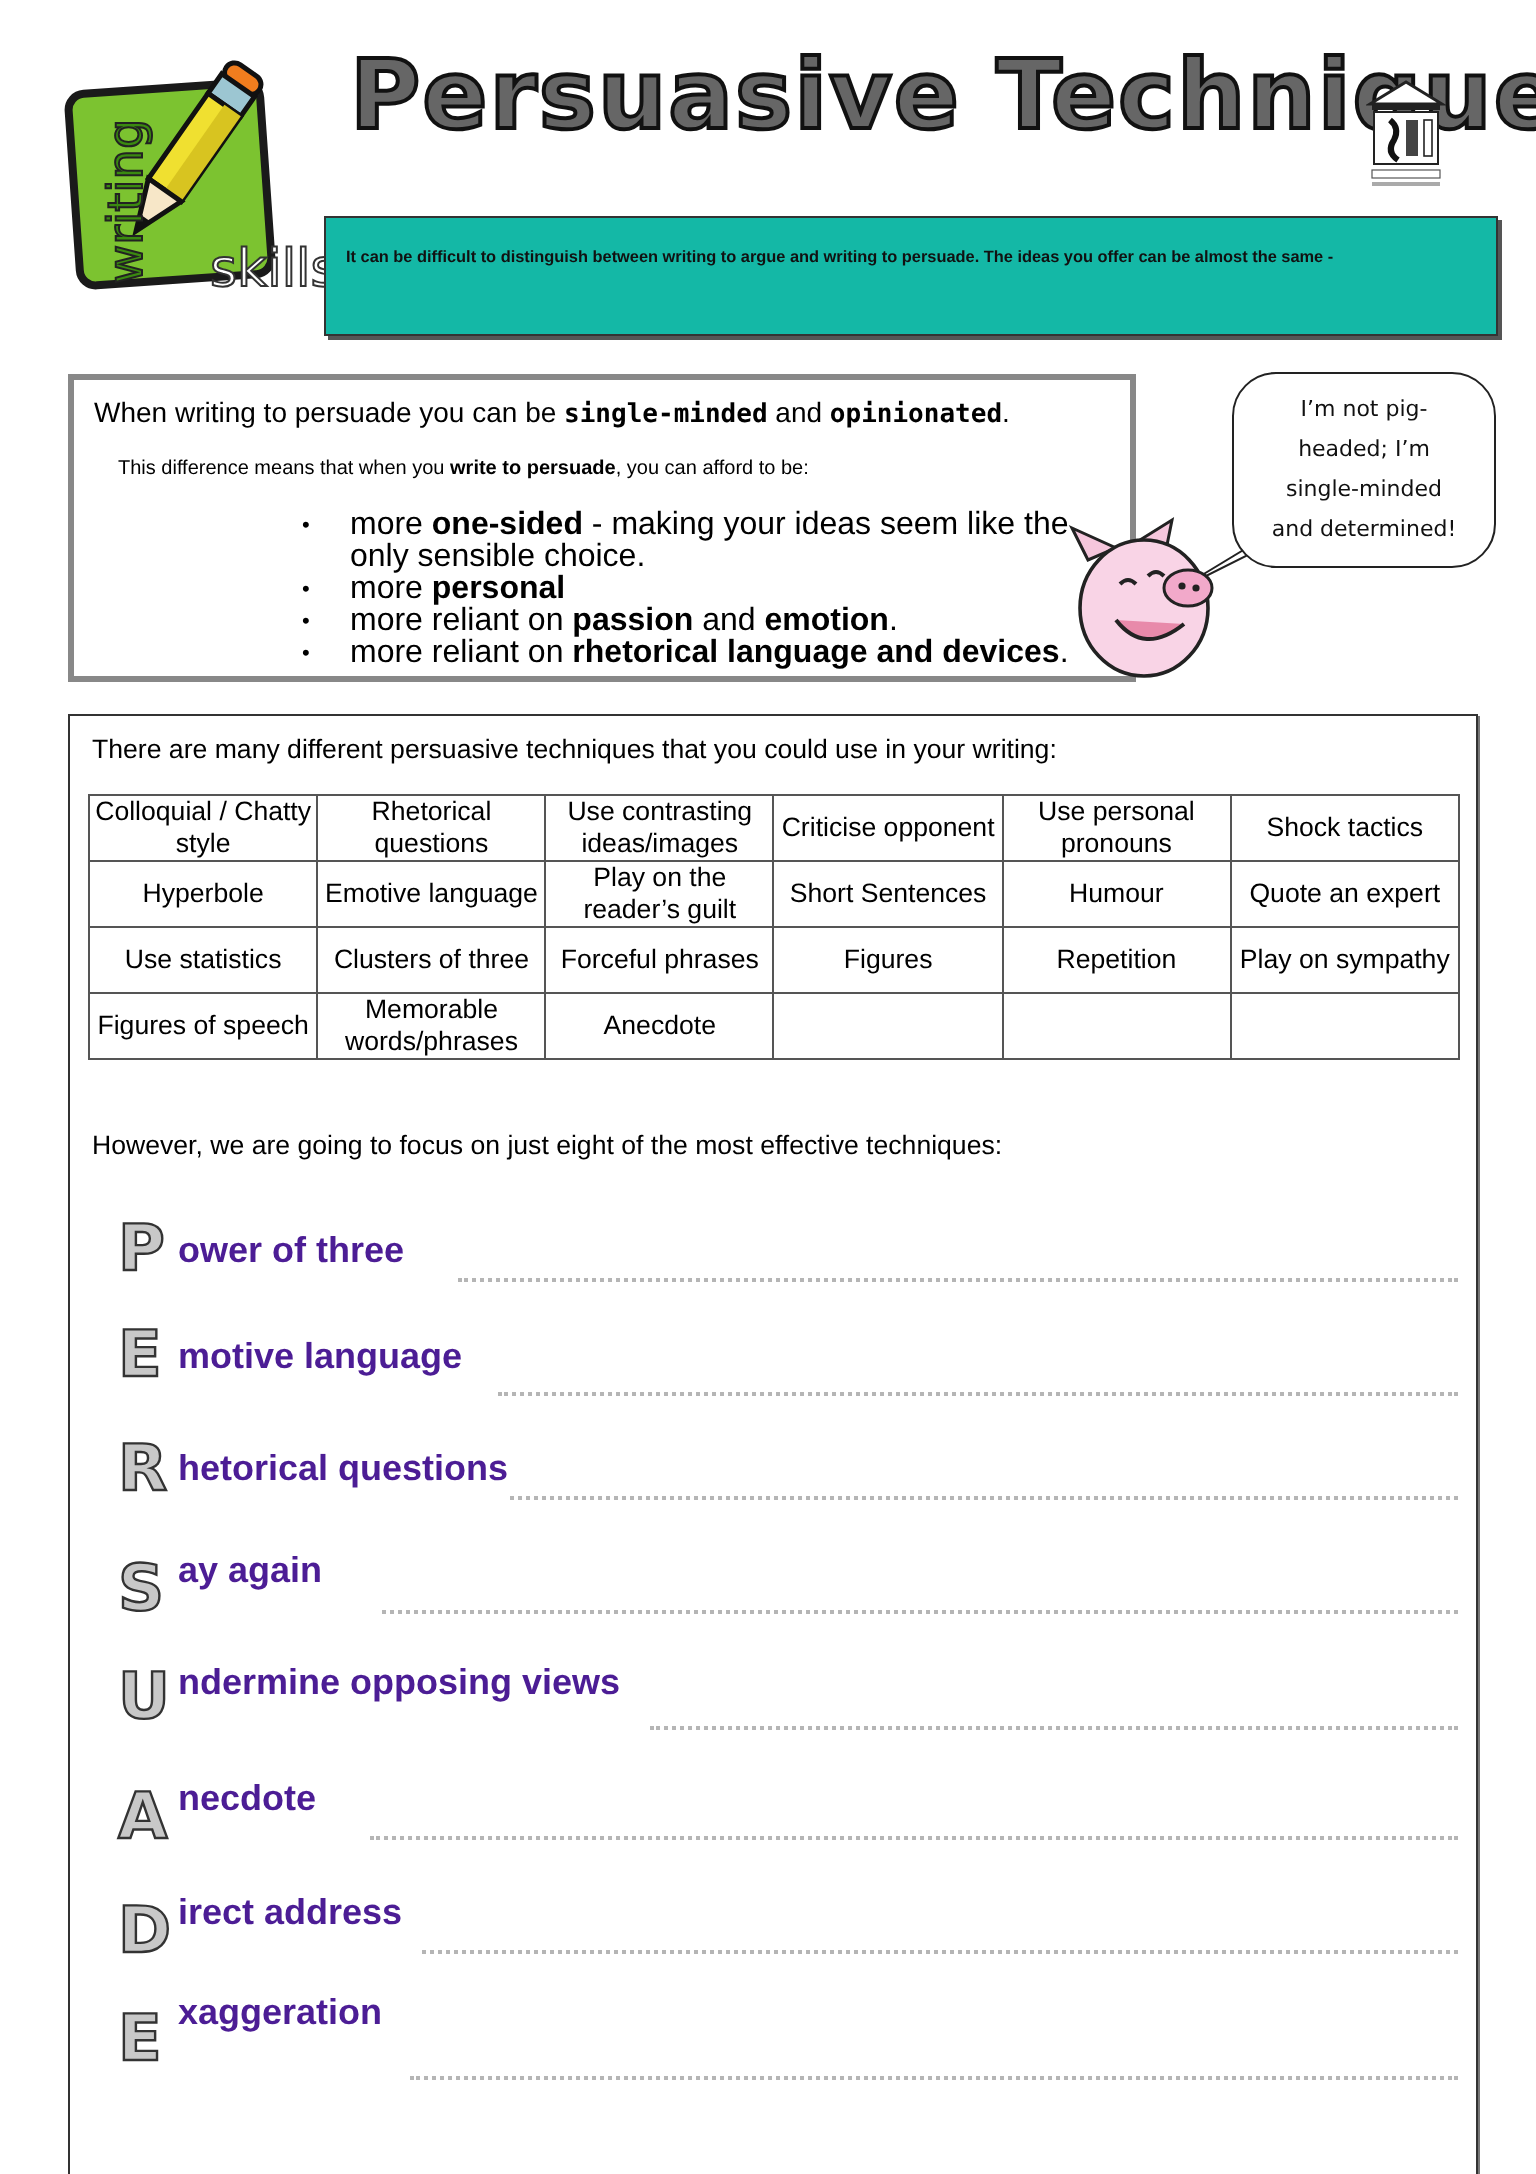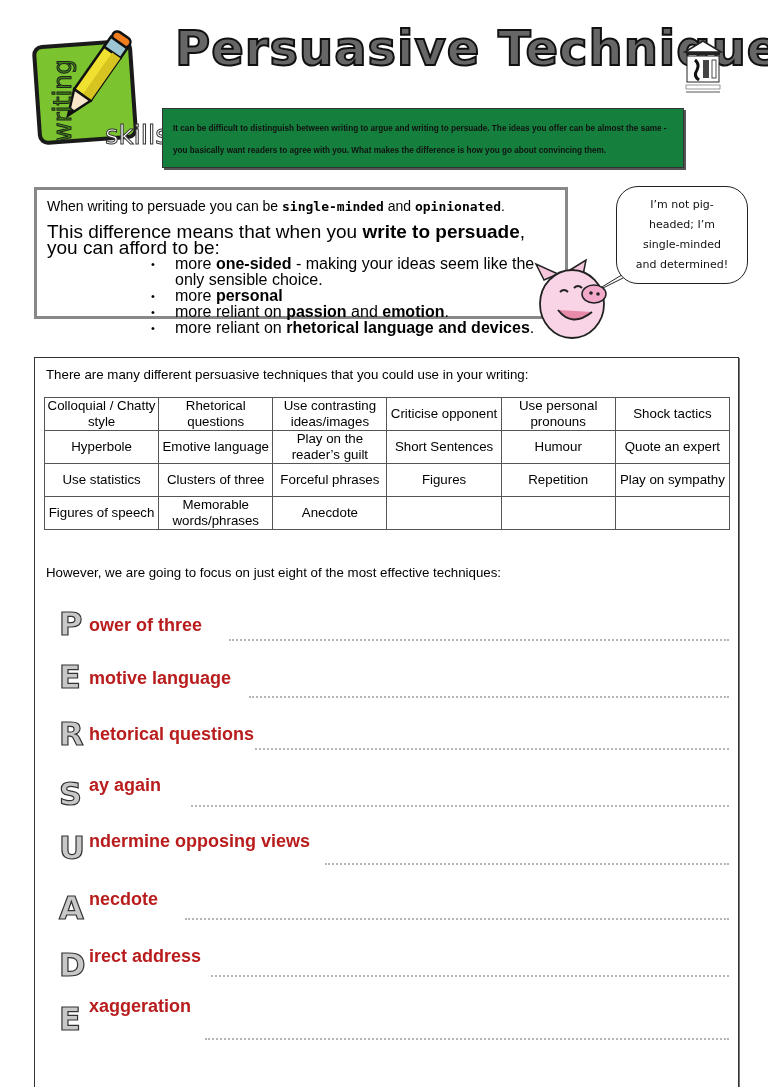--- a/index.html
+++ b/index.html
@@ -10,46 +10,46 @@
   .logo-box { position:absolute; left:2px; top:20px; width:100px; height:100px; background:#7cc330; border:4px solid #1a1a1a; border-radius:10px; transform:rotate(-4deg); box-sizing:border-box; }
   .logo-writing { position:absolute; left:-4px; top:40px; font-family:"DejaVu Sans", sans-serif; font-size:24px; color:#3a8a10; transform:rotate(-90deg); transform-origin:left top; top:120px; left:16px; -webkit-text-stroke:1px #222; letter-spacing:0px; }
   .logo-skills { position:absolute; left:72px; top:98px; font-family:"DejaVu Sans", sans-serif; font-size:26px; color:#fff; -webkit-text-stroke:1px #333; }
   .pencil { position:absolute; left:22px; top:0px; }
 
   
   .title { position:absolute; left:175px; top:20px; font-family:"DejaVu Sans", sans-serif; font-weight:bold; font-size:48px; color:#666; -webkit-text-stroke:2px #111; letter-spacing:1px; white-space:nowrap; }
   .crest { position:absolute; left:683px; top:38px; width:40px; height:60px; }
 
   
-  .intro { position:absolute; left:162px; top:108px; width:522px; height:60px; background:#15803d; border:1px solid #333; box-shadow:2px 2px 0 #555; box-sizing:border-box; padding:9px 10px; font-size:8.2px; font-weight:bold; line-height:22px; color:#111; }
-
-  
-  .box1 { position:absolute; left:34px; top:187px; width:534px; height:132px; border:3px solid #888; box-sizing:border-box; padding:8px 10px; background:#fff; }
+  .intro { position:absolute; left:162px; top:108px; width:587px; height:60px; background:#14b8a6; border:1px solid #333; box-shadow:2px 2px 0 #555; box-sizing:border-box; padding:9px 10px; font-size:8.2px; font-weight:bold; line-height:22px; color:#111; }
+
+  
+  .box1 { position:absolute; left:34px; top:187px; width:534px; height:154px; border:3px solid #888; box-sizing:border-box; padding:8px 10px; background:#fff; }
   .box1 .lead { font-size:14px; margin:0 0 10px 0; }
   .mono-b { font-family:"DejaVu Sans Mono", monospace; font-weight:bold; font-size:13px; }
-  .box1 .intro2 { font-size:19px; margin:0; line-height:16px; }
+  .box1 .intro2 { font-size:10px; margin:12px; line-height:16px; }
   .box1 ul { margin:0; padding:0 0 0 104px; list-style:none; }
   .box1 li { font-size:16px; line-height:16px; position:relative; padding-left:24px; }
   .box1 li::before { content:"•"; position:absolute; left:0; top:0; font-size:11px; }
 
   
   .pig { position:absolute; left:530px; top:258px; width:90px; height:85px; }
   .bubble { position:absolute; left:616px; top:186px; width:132px; height:98px; border:1px solid #222; border-radius:22px; background:#fff; box-sizing:border-box; text-align:center; font-family:"DejaVu Sans", sans-serif; font-size:11px; line-height:20px; padding-top:8px; color:#111; }
   .bubble-tail { position:absolute; left:585px; top:270px; }
 
   
   .box2 { position:absolute; left:34px; top:357px; width:705px; height:753px; border:1px solid #333; box-shadow:1px 1px 0 #777; box-sizing:border-box; background:#fff; }
   .box2 .p1 { position:absolute; left:11px; top:9px; font-size:13.3px; }
   table.tech { position:absolute; left:9px; top:39px; width:686px; border-collapse:collapse; }
   table.tech td { border:1px solid #555; text-align:center; vertical-align:middle; font-size:13.3px; line-height:16px; height:32px; padding:0 2px; width:16.66%; }
   .box2 .p2 { position:absolute; left:11px; top:207px; font-size:13.3px; }
 
   .acro { position:absolute; left:24px; height:40px; width:670px; }
   .acro .big { position:absolute; left:0; font-family:"DejaVu Sans", sans-serif; font-weight:bold; font-size:32px; color:#c8c8c8; -webkit-text-stroke:1.2px #333; line-height:32px; }
-  .acro .rest { position:absolute; left:30px; top:0; font-family:"Liberation Sans", sans-serif; font-weight:bold; font-size:18px; color:#b91c1c; line-height:22px; white-space:nowrap; }
+  .acro .rest { position:absolute; left:30px; top:0; font-family:"Liberation Sans", sans-serif; font-weight:bold; font-size:18px; color:#4c1d95; line-height:22px; white-space:nowrap; }
   .acro .dots { position:absolute; height:0; border-top:2px dotted #b5b5b5; right:0; }
 </style>
 </head>
 <body>
 
 <div class="logo">
   <div class="logo-box"></div>
   <svg class="pencil" width="80" height="110" viewBox="0 0 80 110">
     <g transform="rotate(35 40 55)">
       <rect x="30" y="4" width="20" height="10" rx="5" fill="#f07d1e" stroke="#111" stroke-width="2.5"></rect>
@@ -72,21 +72,20 @@
   <rect x="4" y="18" width="32" height="26" fill="#fff" stroke="#222" stroke-width="1"></rect>
   <path d="M12 22 q5 4 2 10 q-4 6 2 10" stroke="#111" stroke-width="3" fill="none"></path>
   <rect x="20" y="22" width="6" height="18" fill="#444"></rect>
   <rect x="29" y="22" width="4" height="18" fill="#fff" stroke="#222" stroke-width="0.8"></rect>
   <rect x="3" y="47" width="34" height="4" fill="#fff" stroke="#555" stroke-width="0.6"></rect>
   <rect x="3" y="53" width="34" height="2" fill="#aaa"></rect>
 </svg>
 
 <div class="intro">
   <div>It can be difficult to distinguish between writing to argue and writing to persuade. The ideas you offer can be almost the same -</div>
-  <div>you basically want readers to agree with you.  What makes the difference is how you go about convincing them.</div>
 </div>
 
 <div class="box1">
   <p class="lead">
     <span>When writing to persuade you can be </span><span class="mono-b">single-minded</span><span> and </span><span class="mono-b">opinionated</span><span>.</span>
   </p>
   <p class="intro2">
     <span>This difference means that when you </span><b>write to persuade</b><span>, you can afford to be:</span>
   </p>
   <ul>

